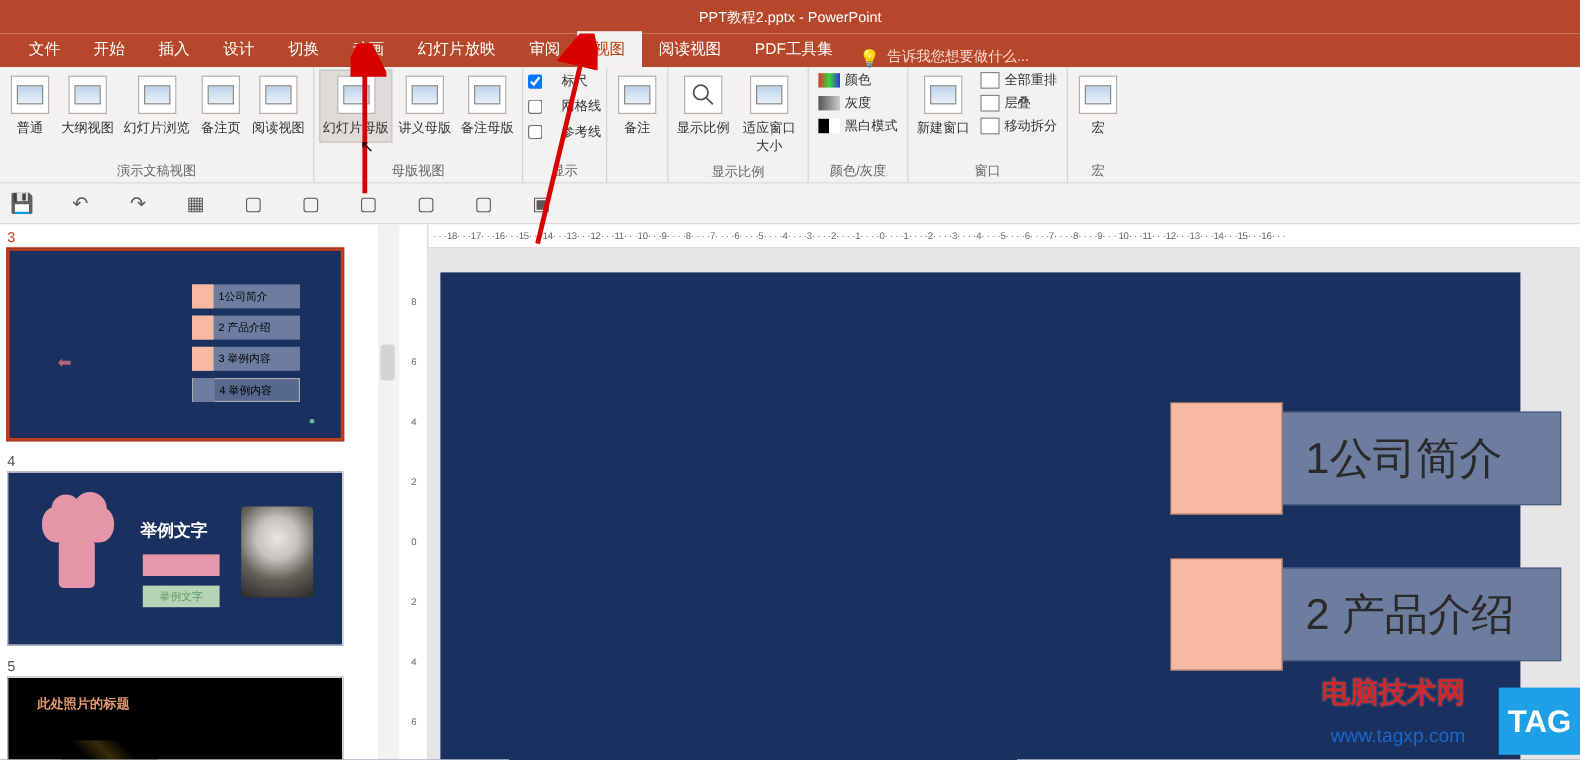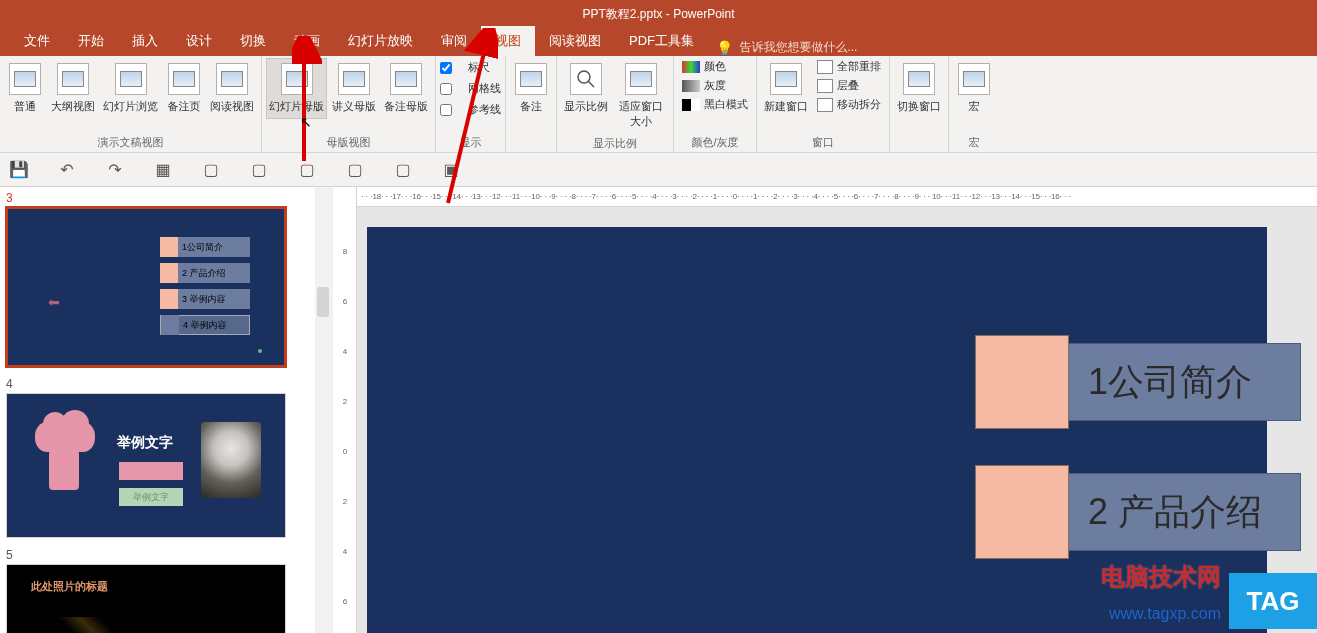--- a/index.html
+++ b/index.html
@@ -75,21 +75,21 @@
 .canvas-scroll { flex: 1; background: #e6e6e6; overflow: hidden; position: relative; padding: 20px 0 0 0; }
 .slide { width: 900px; height: 500px; background: #1a315f; margin-left: 10px; position: relative; }
 
 .shape-row { position: absolute; right: -34px; display: flex; align-items: center; }
 .row1 { top: 108px; } .row2 { top: 238px; }
 .shape-sq { width: 94px; height: 94px; background: #f5b9a4; border: 1px solid #8a6b5f; margin-right: -22px; z-index: 2; position: relative; }
 .shape-bar { width: 254px; height: 78px; background: #6c7da0; border: 1px solid #495b7e; display: flex; align-items: center; padding-left: 40px; color: #2a2a2a; font-size: 36px; }
 
 .watermark1 { position: absolute; right: 96px; bottom: 40px; color: #cc2a2a; font-size: 24px; font-weight: bold; z-index: 10; text-shadow: 0 0 2px rgba(255,255,255,0.3); }
 .watermark2 { position: absolute; right: 96px; bottom: 10px; color: #1a66cc; font-size: 16px; z-index: 10; }
-.tag-badge { position: absolute; right: 0; bottom: 4px; width: 88px; height: 56px; background: #1ea0e6; color: #fff; font-size: 26px; font-weight: bold; display: flex; align-items: center; justify-content: center; z-index: 11; font-family: Arial; margin-left: 26px; }
+.tag-badge { position: absolute; right: 0; bottom: 4px; width: 68px; height: 56px; background: #1ea0e6; color: #fff; font-size: 26px; font-weight: bold; display: flex; align-items: center; justify-content: center; z-index: 11; font-family: Arial; margin-left: 26px; }
 
 .red-arrow1 { position: absolute; z-index: 20; pointer-events: none; }
 .ra1 { left: 292px; top: 36px; } 
 .ra2 { left: 438px; top: 28px; }
 .cursor-ptr { position: absolute; left: 300px; top: 114px; font-size: 14px; z-index: 21; pointer-events: none; color: #000; }
 
 </style>
 </head>
 <body>
 
@@ -268,31 +268,20 @@
           </div>
         <div class="stackitem">
             <div class="tinyicon"></div>
             <span>移动拆分</span>
           </div>
       </div>
     </div>
     <div class="group-label">窗口</div>
   </div>
 
-  <div class="group">
-    <div class="group-body">
-      <div class="rbtn">
-          <div class="ricon">
-            <div class="ricon-inner"></div>
-          </div>
-          <span>切换窗口</span>
-        </div>
-    </div>
-    <div class="group-label"></div>
-  </div>
 
   <div class="group" style="border-right:none">
     <div class="group-body">
       <div class="rbtn">
           <div class="ricon">
             <div class="ricon-inner"></div>
           </div>
           <span>宏</span>
         </div>
     </div>

